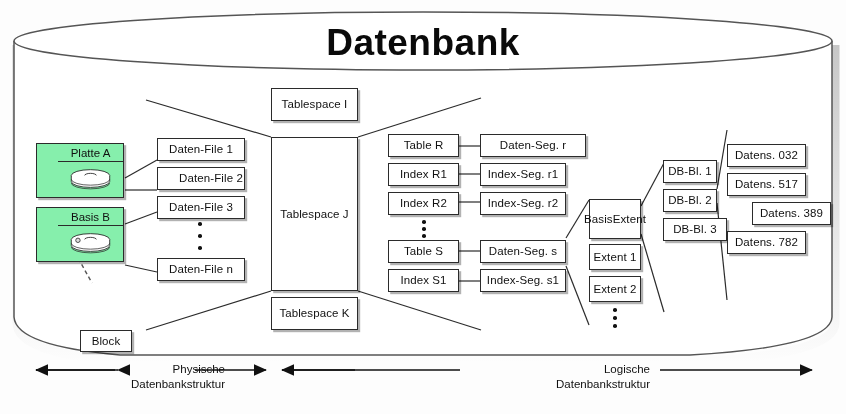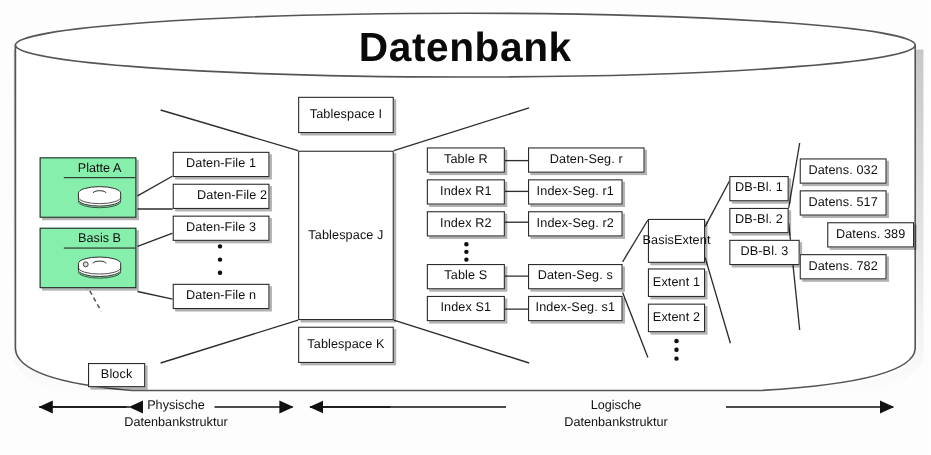--- a/index.html
+++ b/index.html
@@ -19,21 +19,21 @@
              justify-content:center;font-size:11.5px;color:#101010;}
   .disk-body{position:relative;height:calc(100% - 17px);}
 
   .title{position:absolute;width:100%;text-align:center;font-size:37px;font-weight:700;
          color:#0a0a0a;letter-spacing:0.5px;}
 
   .vdots{position:absolute;display:flex;flex-direction:column;align-items:center;
          justify-content:space-between;}
   .vdots i{display:block;width:3.6px;height:3.6px;border-radius:50%;background:#111;}
 
-  .axis-label{position:absolute;text-align:center;font-size:11.5px;color:#111;line-height:1.3;}
+  .axis-label{position:absolute;text-align:right;font-size:11.5px;color:#111;line-height:1.3;}
 </style>
 </head>
 <body>
 
 <div id="stage">
 
   <svg id="svg-layer" viewBox="0 0 846 414">
     <defs>
       <linearGradient id="shadeL" x1="0" y1="0" x2="1" y2="0">
         <stop offset="0%" stop-color="#9a9a9a" stop-opacity="0.55"></stop>

